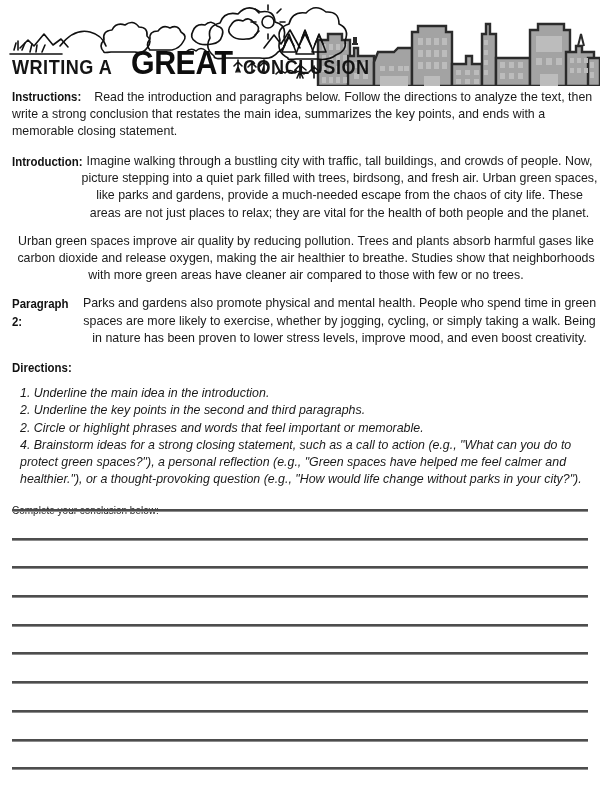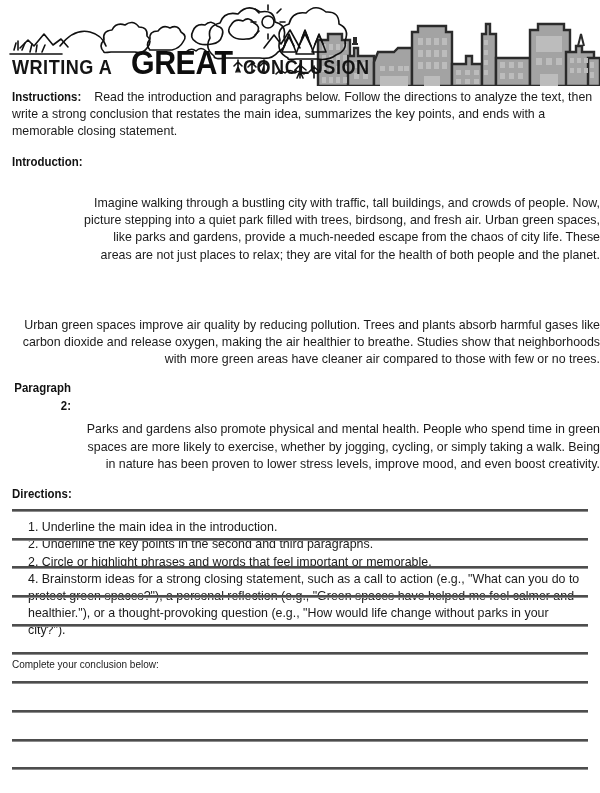--- a/index.html
+++ b/index.html
@@ -82,40 +82,40 @@
 
   .block {
     display: flex;
     margin-top: 11px;
     font-size: 12.4px;
     line-height: 17.2px;
   }
   .block .block-label {
     flex: 0 0 auto;
     width: 67px;
-    text-align: right;
+    text-align: left;
   }
   .block .block-label .lbl { font-size: 13px; }
   .block .block-body {
     flex: 1 1 auto;
-    text-align: right;
-    margin-top: 42px;
+    text-align: center;
   }
 
   .directions {
     margin-top: 12px;
     font-size: 12.4px;
     line-height: 17.2px;
   }
   .directions .dir-head { margin-bottom: 0px; }
   .directions .dir-head .lbl { font-size: 13px; }
   .directions ol {
     list-style: none;
-    margin: 16px;
+    margin: 8px;
     padding: 0;
+    font-style: italic;
   }
   .directions li { text-align: left; }
 
   .complete {
     margin-top: 14px;
     font-size: 10px;
     line-height: 17.2px;
   }
 
   

